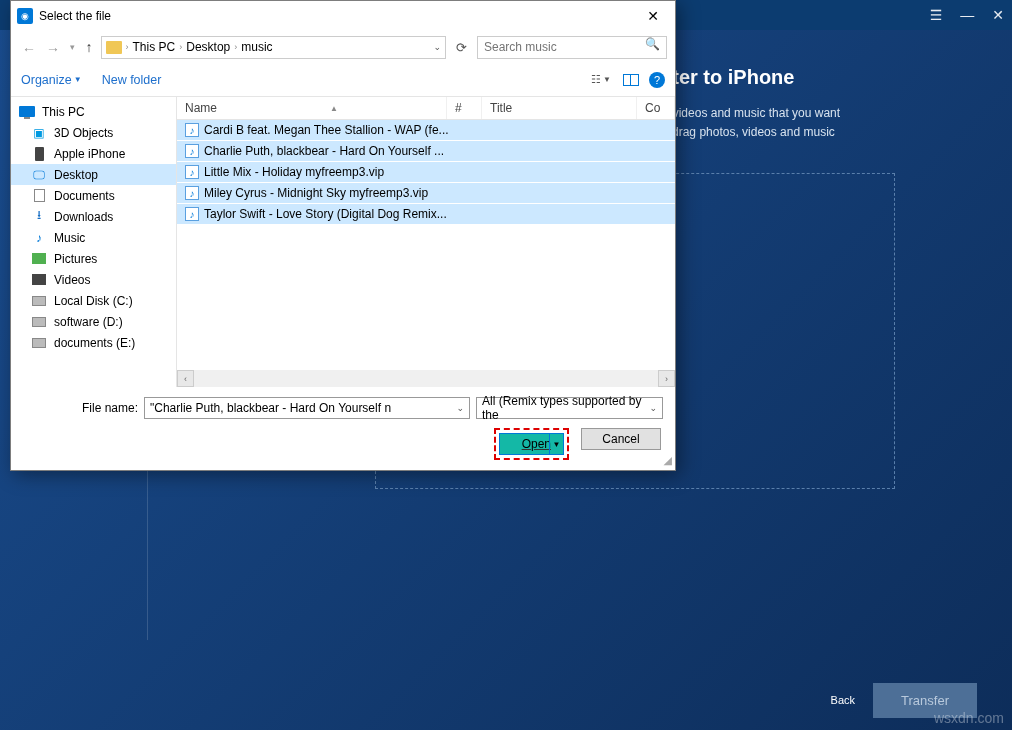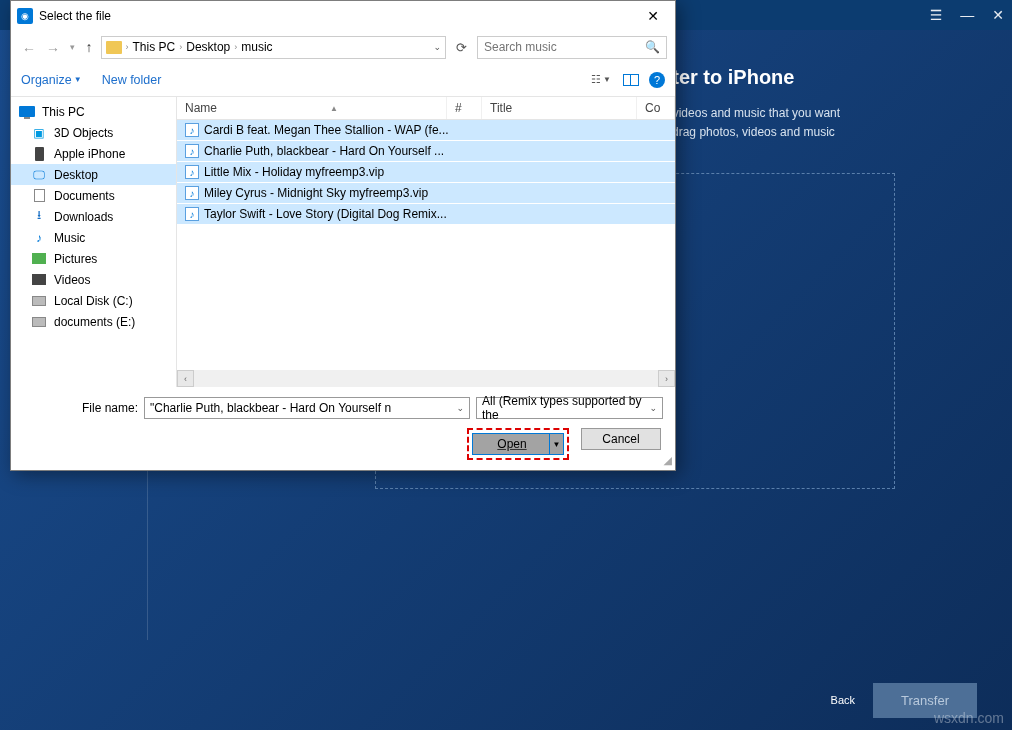--- a/index.html
+++ b/index.html
@@ -24,21 +24,21 @@
 .dlg-title-text { font-size: 12px; flex: 1; }
 .dlg-close { padding: 4px 10px; font-size: 14px; }
 .dlg-nav { height: 32px; display: flex; align-items: center; padding: 0 8px; gap: 4px; }
 .nav-arrow { color: #999; font-size: 14px; padding: 0 3px; }
 .nav-up { color: #333; font-size: 14px; padding: 0 4px; }
 .address { flex: 1; display: flex; align-items: center; border: 1px solid #ccc; height: 23px; padding: 0 4px; gap: 4px; font-size: 12px; }
 .addr-folder { width: 16px; height: 13px; background: #f0c756; border-radius: 1px; }
 .crumb-sep { color: #888; font-size: 9px; }
 .addr-drop { color: #555; font-size: 9px; margin-left: auto; }
 .refresh { color: #555; font-size: 13px; padding: 0 6px; }
-.search { width: 190px; border: 1px solid #ccc; height: 23px; display: flex; align-items: center; padding: 0 6px; font-size: 12px; }
+.search { width: 190px; border: 1px solid #ccc; height: 23px; display: flex; padding: 0 6px; font-size: 12px; }
 .search input { border: 0; outline: 0; flex: 1; font-size: 12px; color: #888; }
 .search-icon { color: #888; font-size: 12px; }
 .dlg-toolbar { height: 34px; display: flex; align-items: center; padding: 0 10px; border-bottom: 1px solid #e5e5e5; }
 .tb-link { color: #1e6fcc; font-size: 12.5px; margin-right: 20px; display: flex; align-items: center; gap: 2px; }
 .tb-drop { font-size: 8px; }
 .tb-spacer { flex: 1; }
 .tb-view { width: 28px; display:flex; align-items:center; gap:2px; color:#555; font-size:11px; }
 .tb-hidepane { width:16px; height:12px; border:1px solid #0078d7; margin: 0 4px; position:relative; }
 .tb-hidepane::before { content:''; position:absolute; left:6px; top:0; bottom:0; width:1px; background:#0078d7; }
 .tb-help { width:16px; height:16px; border-radius:50%; background:#0078d7; color:#fff; font-size:11px; display:flex; align-items:center; justify-content:center; margin-left:6px; }
@@ -77,21 +77,21 @@
 .hscroll-track { flex:1; height:17px; background:#f0f0f0; }
 
 .dlg-footer { padding: 10px 12px; }
 .fn-row { display: flex; align-items: center; gap: 6px; margin-bottom: 9px; }
 .fn-label { font-size: 12px; width: 115px; text-align: right; }
 .fn-input { flex: 1; border: 1px solid #999; height: 22px; padding: 0 5px; font-size: 12px; display:flex; align-items:center; justify-content:space-between; }
 .fn-filter { width: 187px; border: 1px solid #999; height: 22px; padding: 0 5px; font-size: 12px; display:flex; align-items:center; justify-content:space-between; }
 .btn-row { display: flex; justify-content: flex-end; gap: 12px; padding-right: 2px; }
 .open-wrap { border: 2px dashed #d00; padding: 3px; }
 .btn { border: 1px solid #999; background: #e1e1e1; font-size: 12px; height: 22px; display:flex; align-items:center; }
-.btn-open { width: 92px; justify-content:center; position:relative; border-color:#0078d7; background:#a3a3a3; }
+.btn-open { width: 65px; justify-content:flex-end; position:relative; border-color:#0078d7; background:#14b8a6; }
 .btn-open .drop { position:absolute; right:0; top:0; bottom:0; width:14px; border-left:1px solid #0078d7; display:flex; align-items:center; justify-content:center; font-size:8px; }
 .btn-open .lbl { padding-right:12px; text-decoration: underline; text-decoration-color: #333; text-underline-offset: 1px;}
 .btn-cancel { width: 80px; justify-content:center;text-align:right; }
 .resize { position:absolute; right:3px; bottom:3px; font-size:11px; color:#aaa; }
 
 .watermark { position:absolute; right:8px; bottom:4px; font-size:14px; color:rgba(255,255,255,0.35); }
 </style>
 </head>
 <body>
 
@@ -206,20 +206,26 @@
       <div class="nav-item">
           <span class="ni-icon">
             <span class="ic-disk"></span>
           </span>
           <span>Local Disk (C:)</span>
         </div>
       <div class="nav-item">
           <span class="ni-icon">
             <span class="ic-disk"></span>
           </span>
+          <span>software (D:)</span>
+        </div>
+      <div class="nav-item">
+          <span class="ni-icon">
+            <span class="ic-disk"></span>
+          </span>
           <span>documents (E:)</span>
         </div>
     </div>
 
     <div class="file-pane">
       <div class="file-header">
         <div class="col col-name">
             <span>Name</span>
             <span class="sort-up">▲</span>
           </div>

